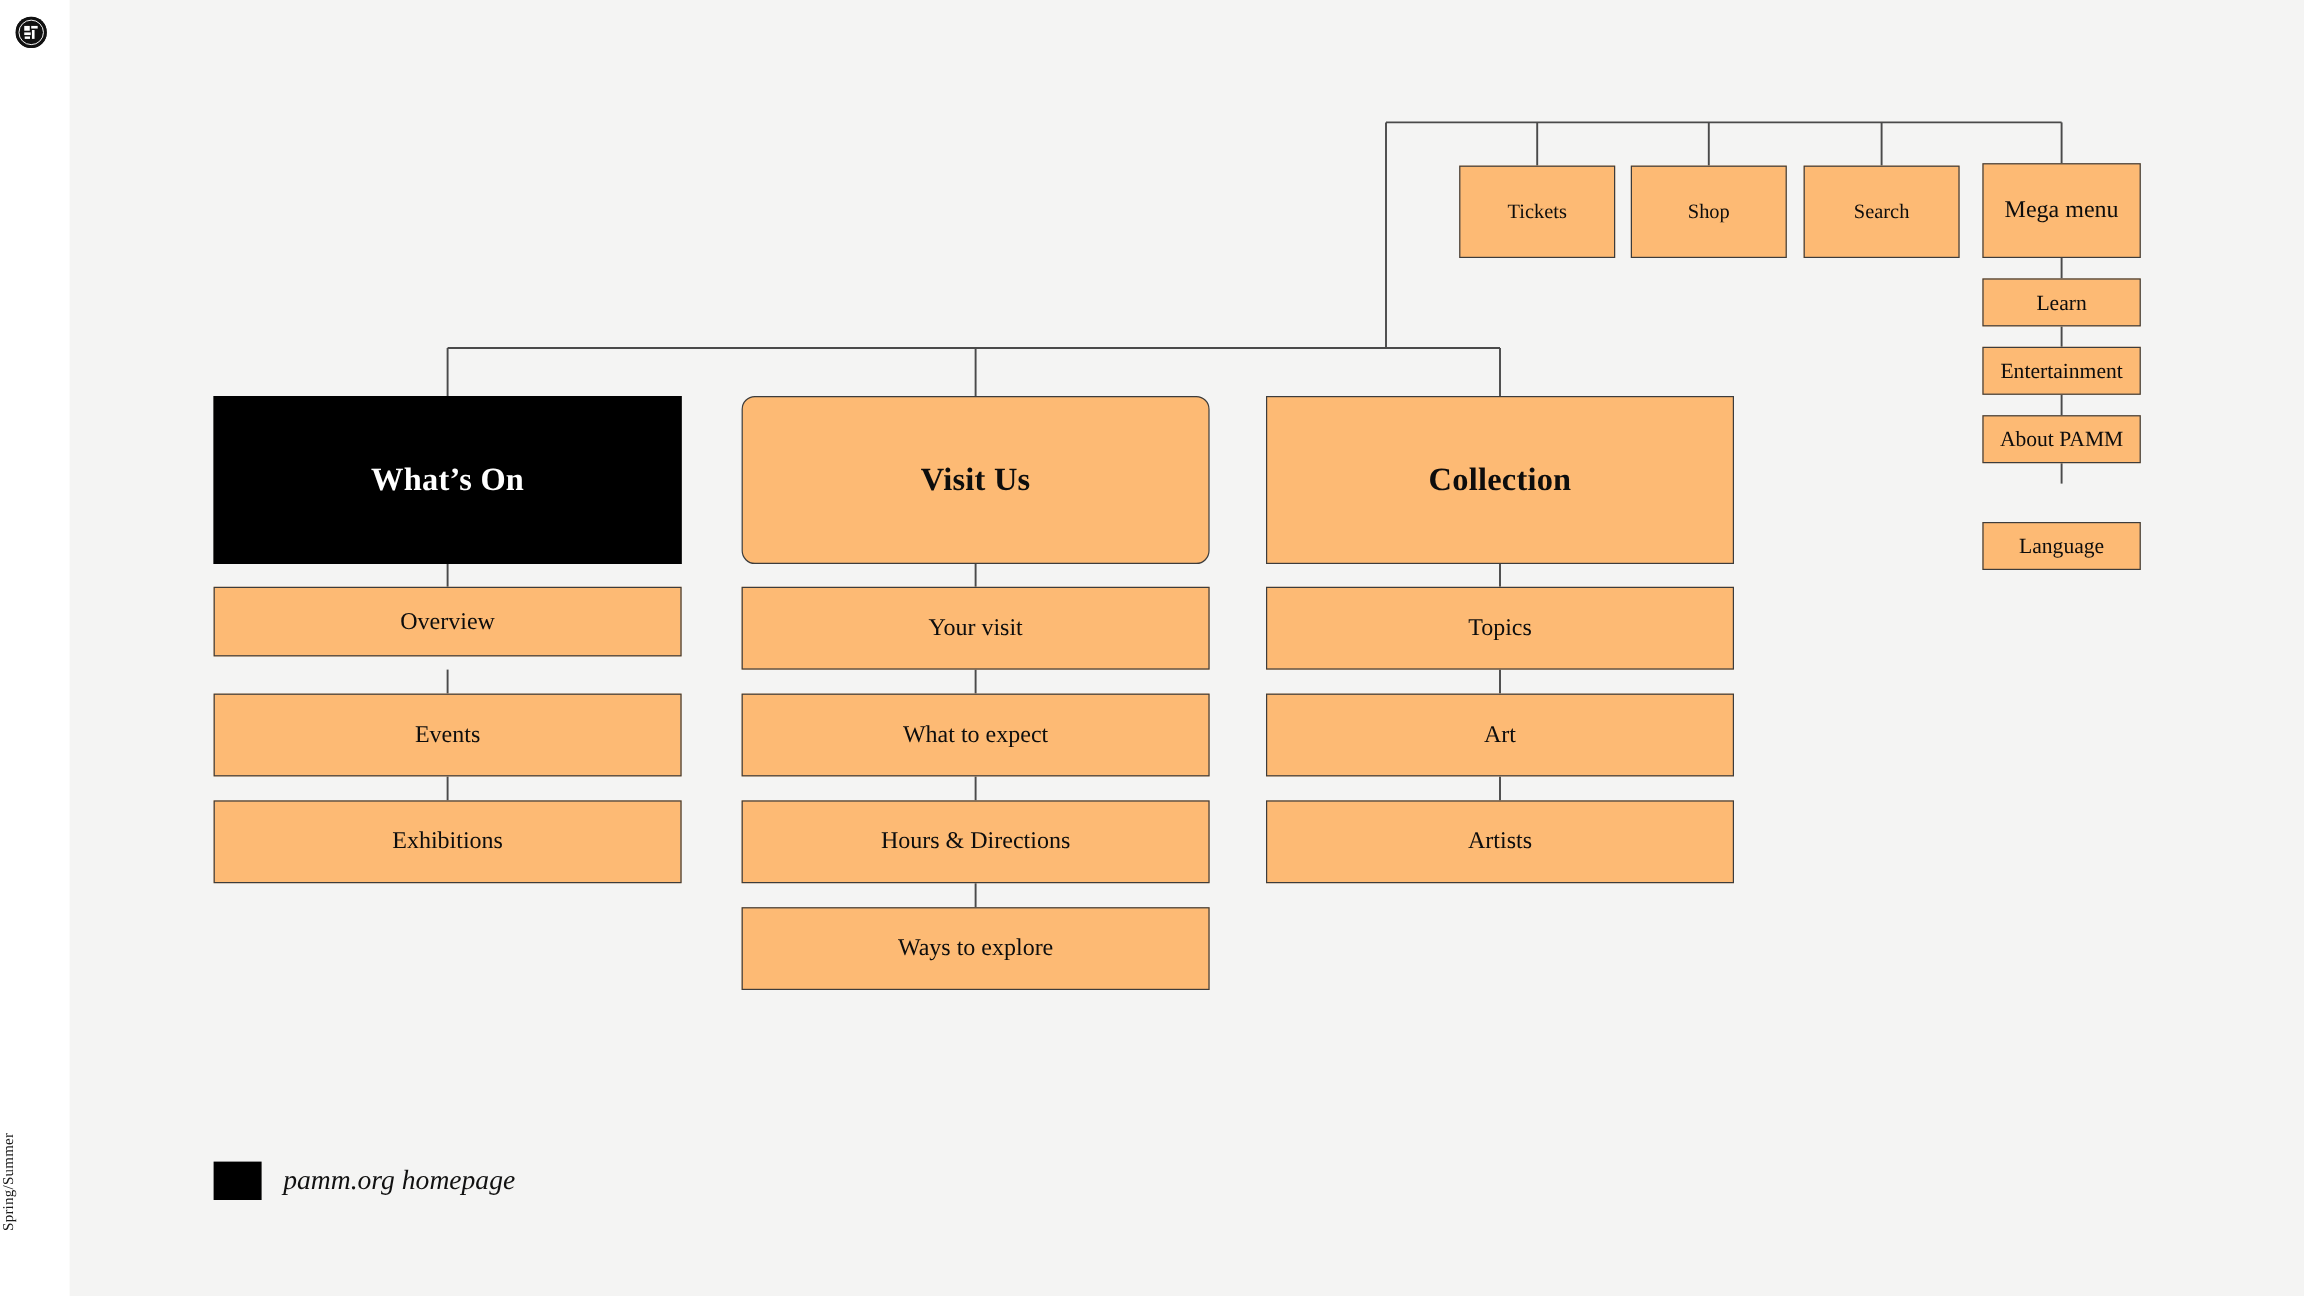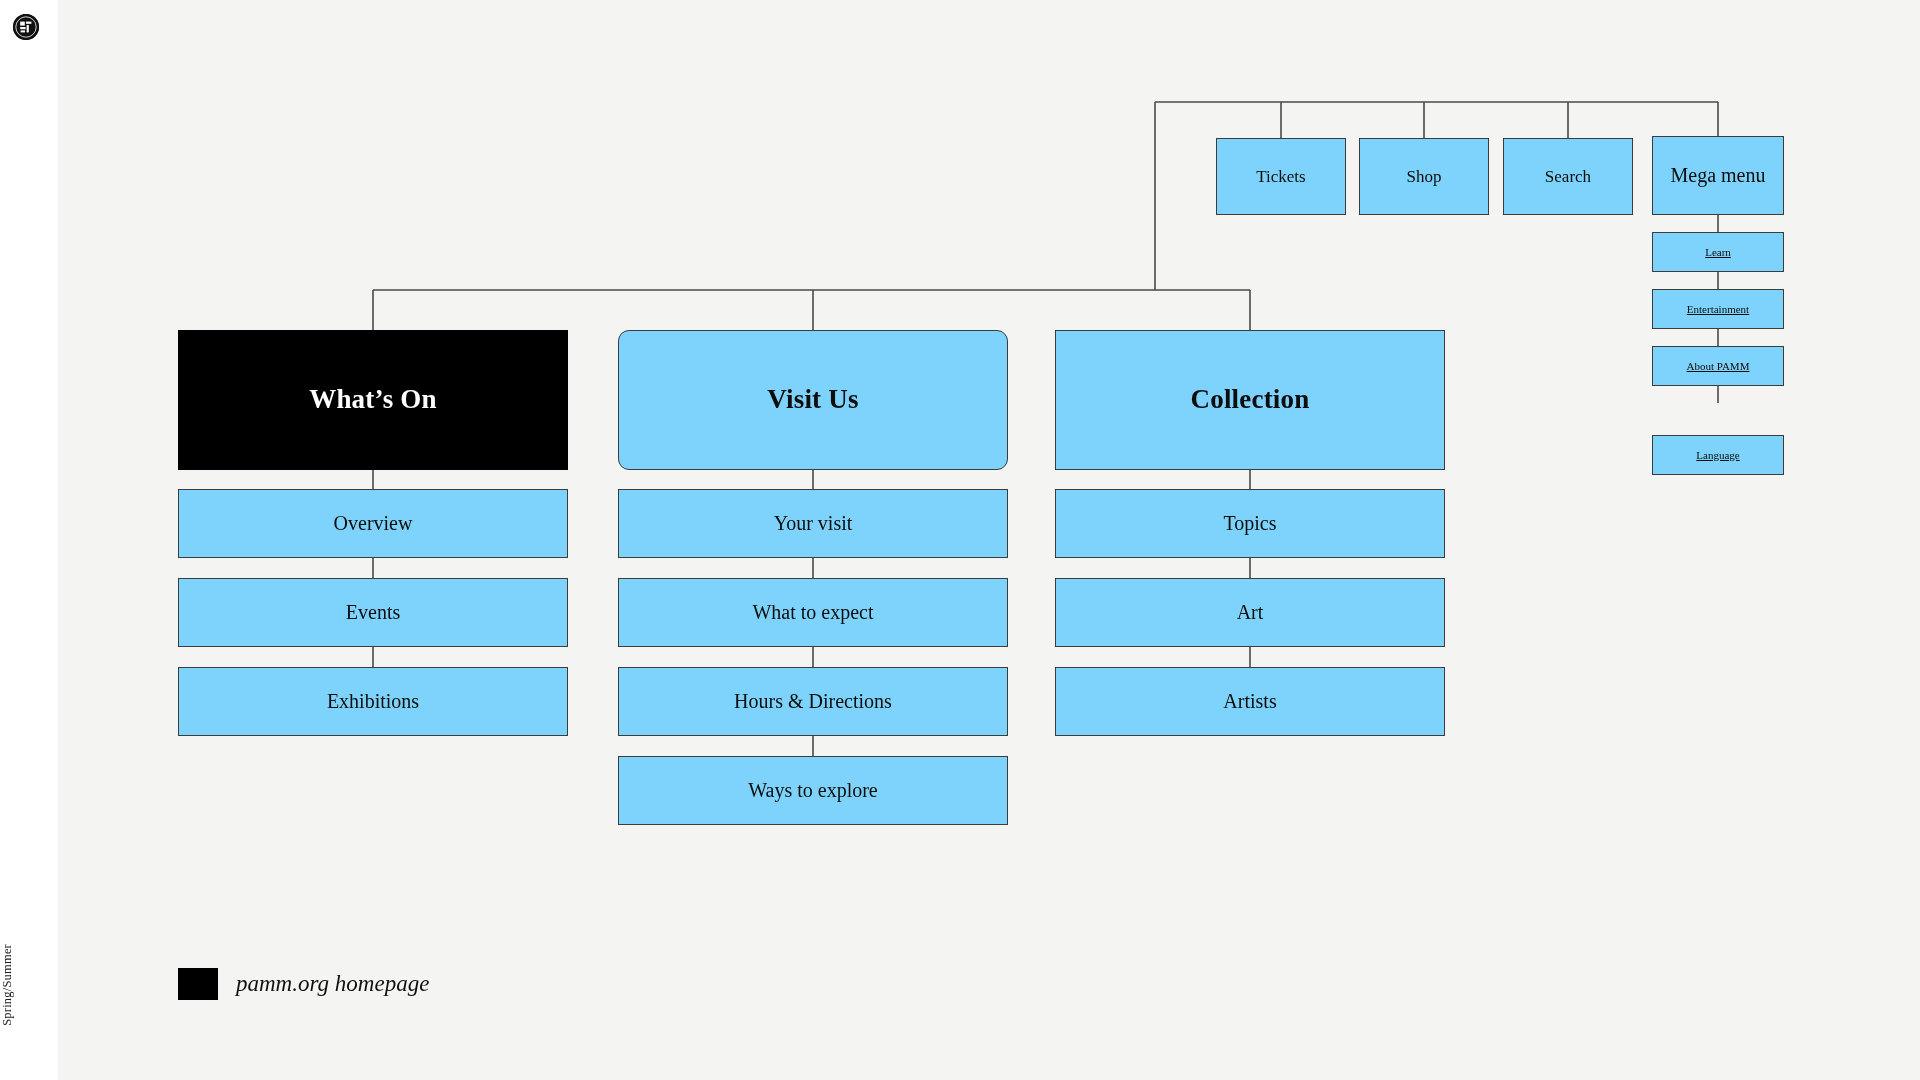--- a/index.html
+++ b/index.html
@@ -33,34 +33,34 @@
   }
 
   
   #wires{position:absolute;left:0;top:0;width:1920px;height:1080px;pointer-events:none;}
   #wires line{stroke:#4a4a4a;stroke-width:1.6;}
 
   
   .node{
     position:absolute;
     box-sizing:border-box;
-    background:#7dd3fc;
+    background:#fdba74;
     border:1.6px solid #3c3c3c;
     display:flex;align-items:center;justify-content:center;
     text-align:center;
     color:#0d0d0d;
     line-height:1.15;
   }
   .node.active{background:#000000;border-color:#000000;color:#ffffff;justify-content:center;}
 
   .node.head{font-size:27px;font-weight:700;letter-spacing:.2px;}
   .node.sub{font-size:20px;}
   .node.top{font-size:17px;}
   .node.mega{font-size:20px;}
-  .node.megachild{font-size:11px;text-decoration:underline;}
+  .node.megachild{font-size:18px;}
 
   
   .legend{position:absolute;left:178px;top:968px;display:flex;align-items:center;gap:18px;}
   .legend-swatch{width:40px;height:32px;background:#000;}
   .legend-label{font-size:23px;font-style:italic;color:#111;white-space:nowrap;}
 </style>
 </head>
 <body>
 
 <div id="canvas">
@@ -138,21 +138,21 @@
   <div class="node megachild" style="left:1652px;top:346px;width:132px;height:40px;">
     <span>About PAMM</span>
   </div>
   <div class="node megachild" style="left:1652px;top:403px;width:132px;height:40px;margin-top:32px;">
     <span>Language</span>
   </div>
 
   <div class="node head active" style="left:178px;top:330px;width:390px;height:140px;">
     <span>What’s On</span>
   </div>
-  <div class="node sub" style="left:178px;top:489px;width:390px;height:69px;">
+  <div class="node sub" style="left:178px;top:489px;width:390px;height:58px;">
     <span>Overview</span>
   </div>
   <div class="node sub" style="left:178px;top:578px;width:390px;height:69px;">
     <span>Events</span>
   </div>
   <div class="node sub" style="left:178px;top:667px;width:390px;height:69px;text-align:center;">
     <span>Exhibitions</span>
   </div>
 
   <div class="node head" style="left:618px;top:330px;width:390px;height:140px;border-radius:11px;">

